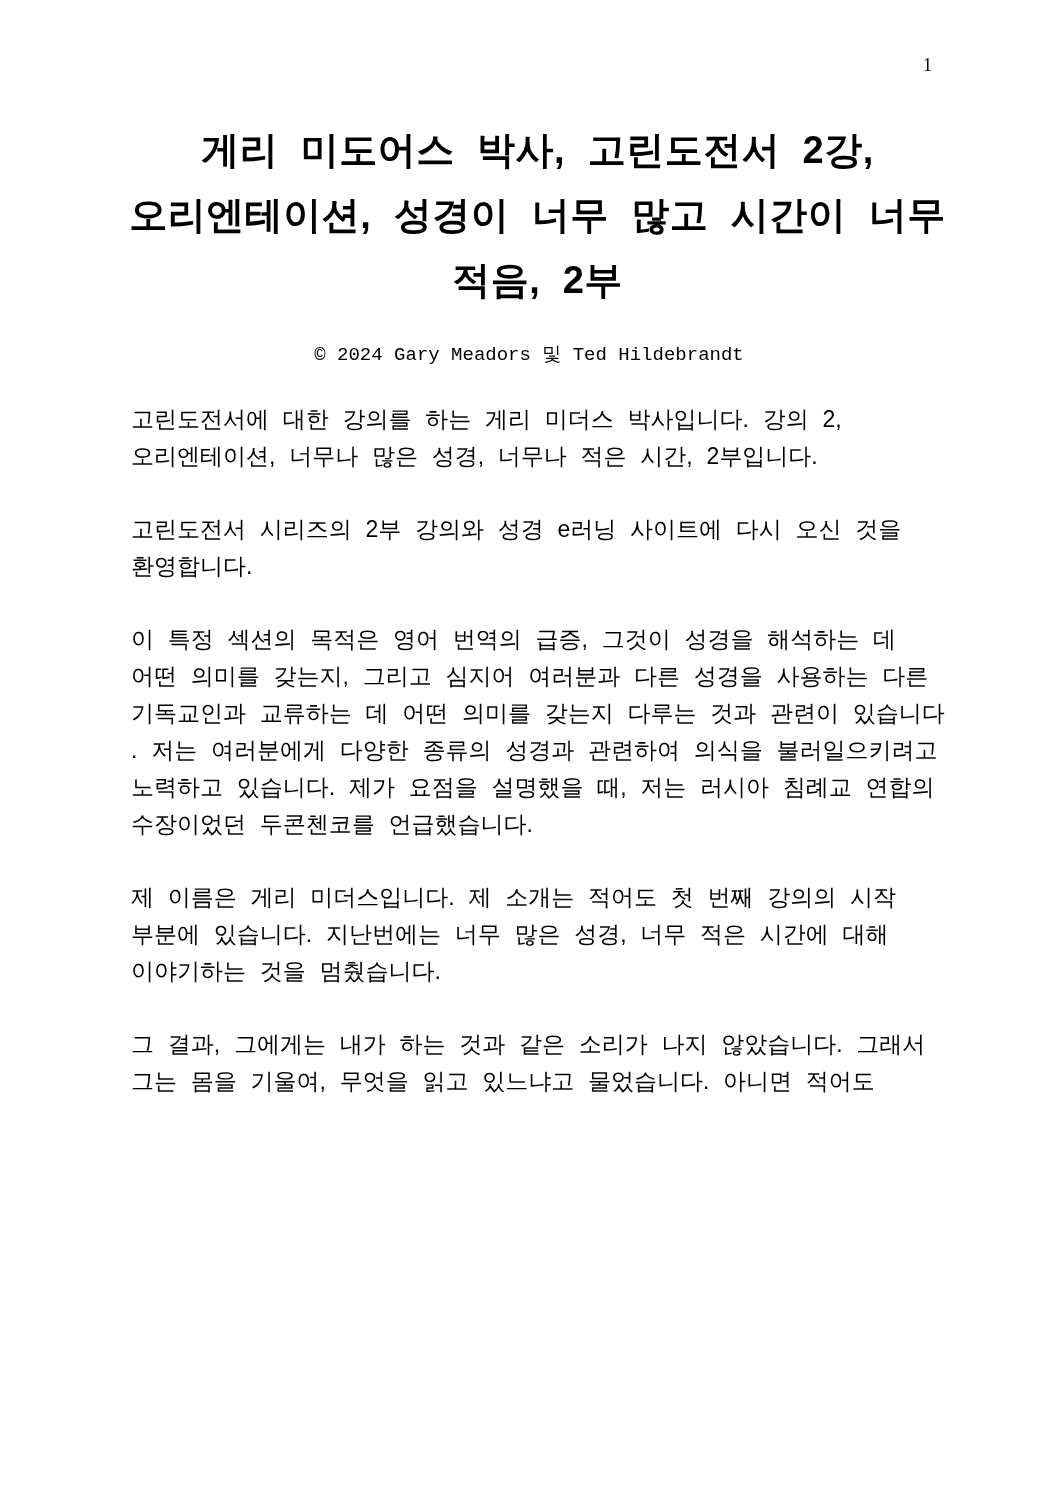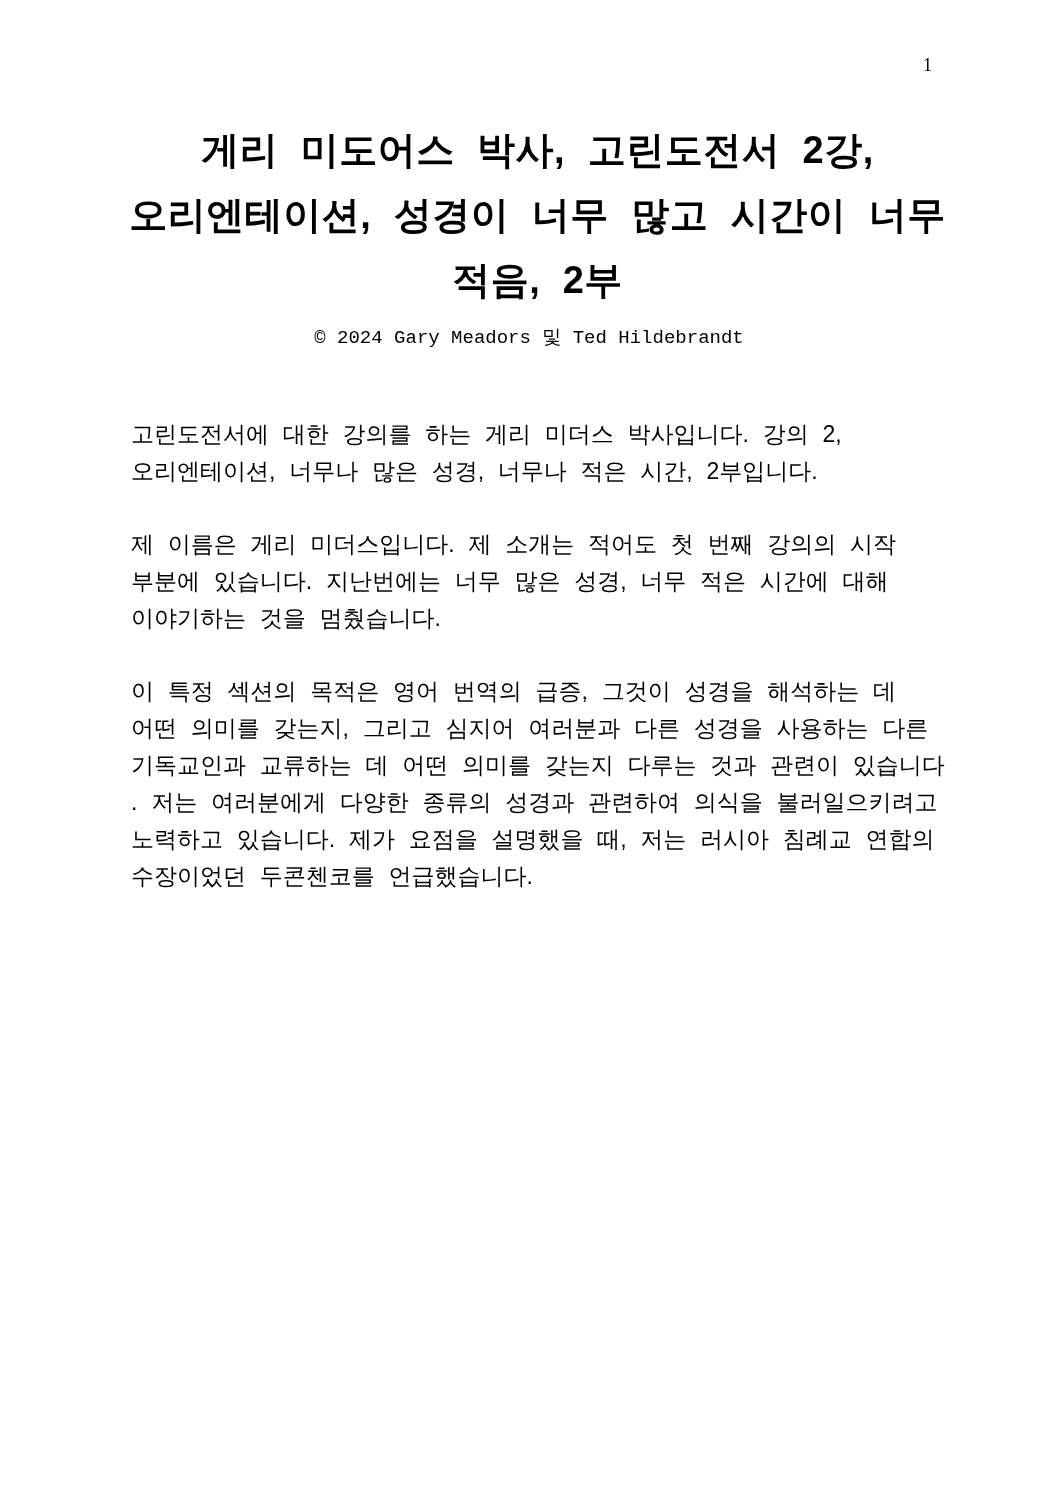--- a/index.html
+++ b/index.html
@@ -32,29 +32,29 @@
     font-weight: 700;
     font-size: 38px;
     line-height: 65px;
     letter-spacing: 0.5px;
     word-spacing: 0.30em;
     white-space: pre-line;
     color: #000000;
     padding-left: 17px;
   }
   .copyright-line {
-    margin-top: 11px;
+    margin-top: 28px;
     text-align: center;
     font-family: "Liberation Mono", "DejaVu Sans Mono", monospace;
     font-size: 19px;
     line-height: 28px;
     color: #000000;
   }
   .doc-body {
-    margin-top: 64px;
+    margin-top: 32px;
     padding-left: 131px;
     padding-right: 108px;
   }
   .doc-body p {
     margin: 0 0 36px 0;
     font-size: 23px;
     line-height: 37px;
     word-spacing: 0.32em;
     white-space: pre-line;
     color: #000000;
@@ -69,24 +69,28 @@
 
   <h1 class="doc-title">게리 미도어스 박사, 고린도전서 2강,
 오리엔테이션, 성경이 너무 많고 시간이 너무
 적음, 2부</h1>
 
   <div class="copyright-line">© 2024 Gary Meadors 및 Ted Hildebrandt</div>
 
   <div class="doc-body">
     <p>고린도전서에 대한 강의를 하는 게리 미더스 박사입니다. 강의 2,
 오리엔테이션, 너무나 많은 성경, 너무나 적은 시간, 2부입니다.</p>
-    <p>제 이름은 게리 미더스입니다. 제 소개는 적어도 첫 번째 강의의 시작
-부분에 있습니다. 지난번에는 너무 많은 성경, 너무 적은 시간에 대해
-이야기하는 것을 멈췄습니다.</p>
+    <p>고린도전서 시리즈의 2부 강의와 성경 e러닝 사이트에 다시 오신 것을
+환영합니다.</p>
     <p>이 특정 섹션의 목적은 영어 번역의 급증, 그것이 성경을 해석하는 데
 어떤 의미를 갖는지, 그리고 심지어 여러분과 다른 성경을 사용하는 다른
 기독교인과 교류하는 데 어떤 의미를 갖는지 다루는 것과 관련이 있습니다
 . 저는 여러분에게 다양한 종류의 성경과 관련하여 의식을 불러일으키려고
 노력하고 있습니다. 제가 요점을 설명했을 때, 저는 러시아 침례교 연합의
 수장이었던 두콘첸코를 언급했습니다.</p>
+    <p>제 이름은 게리 미더스입니다. 제 소개는 적어도 첫 번째 강의의 시작
+부분에 있습니다. 지난번에는 너무 많은 성경, 너무 적은 시간에 대해
+이야기하는 것을 멈췄습니다.</p>
+    <p>그 결과, 그에게는 내가 하는 것과 같은 소리가 나지 않았습니다. 그래서
+그는 몸을 기울여, 무엇을 읽고 있느냐고 물었습니다. 아니면 적어도</p>
   </div>
 
 </div>
 
 </body></html>

